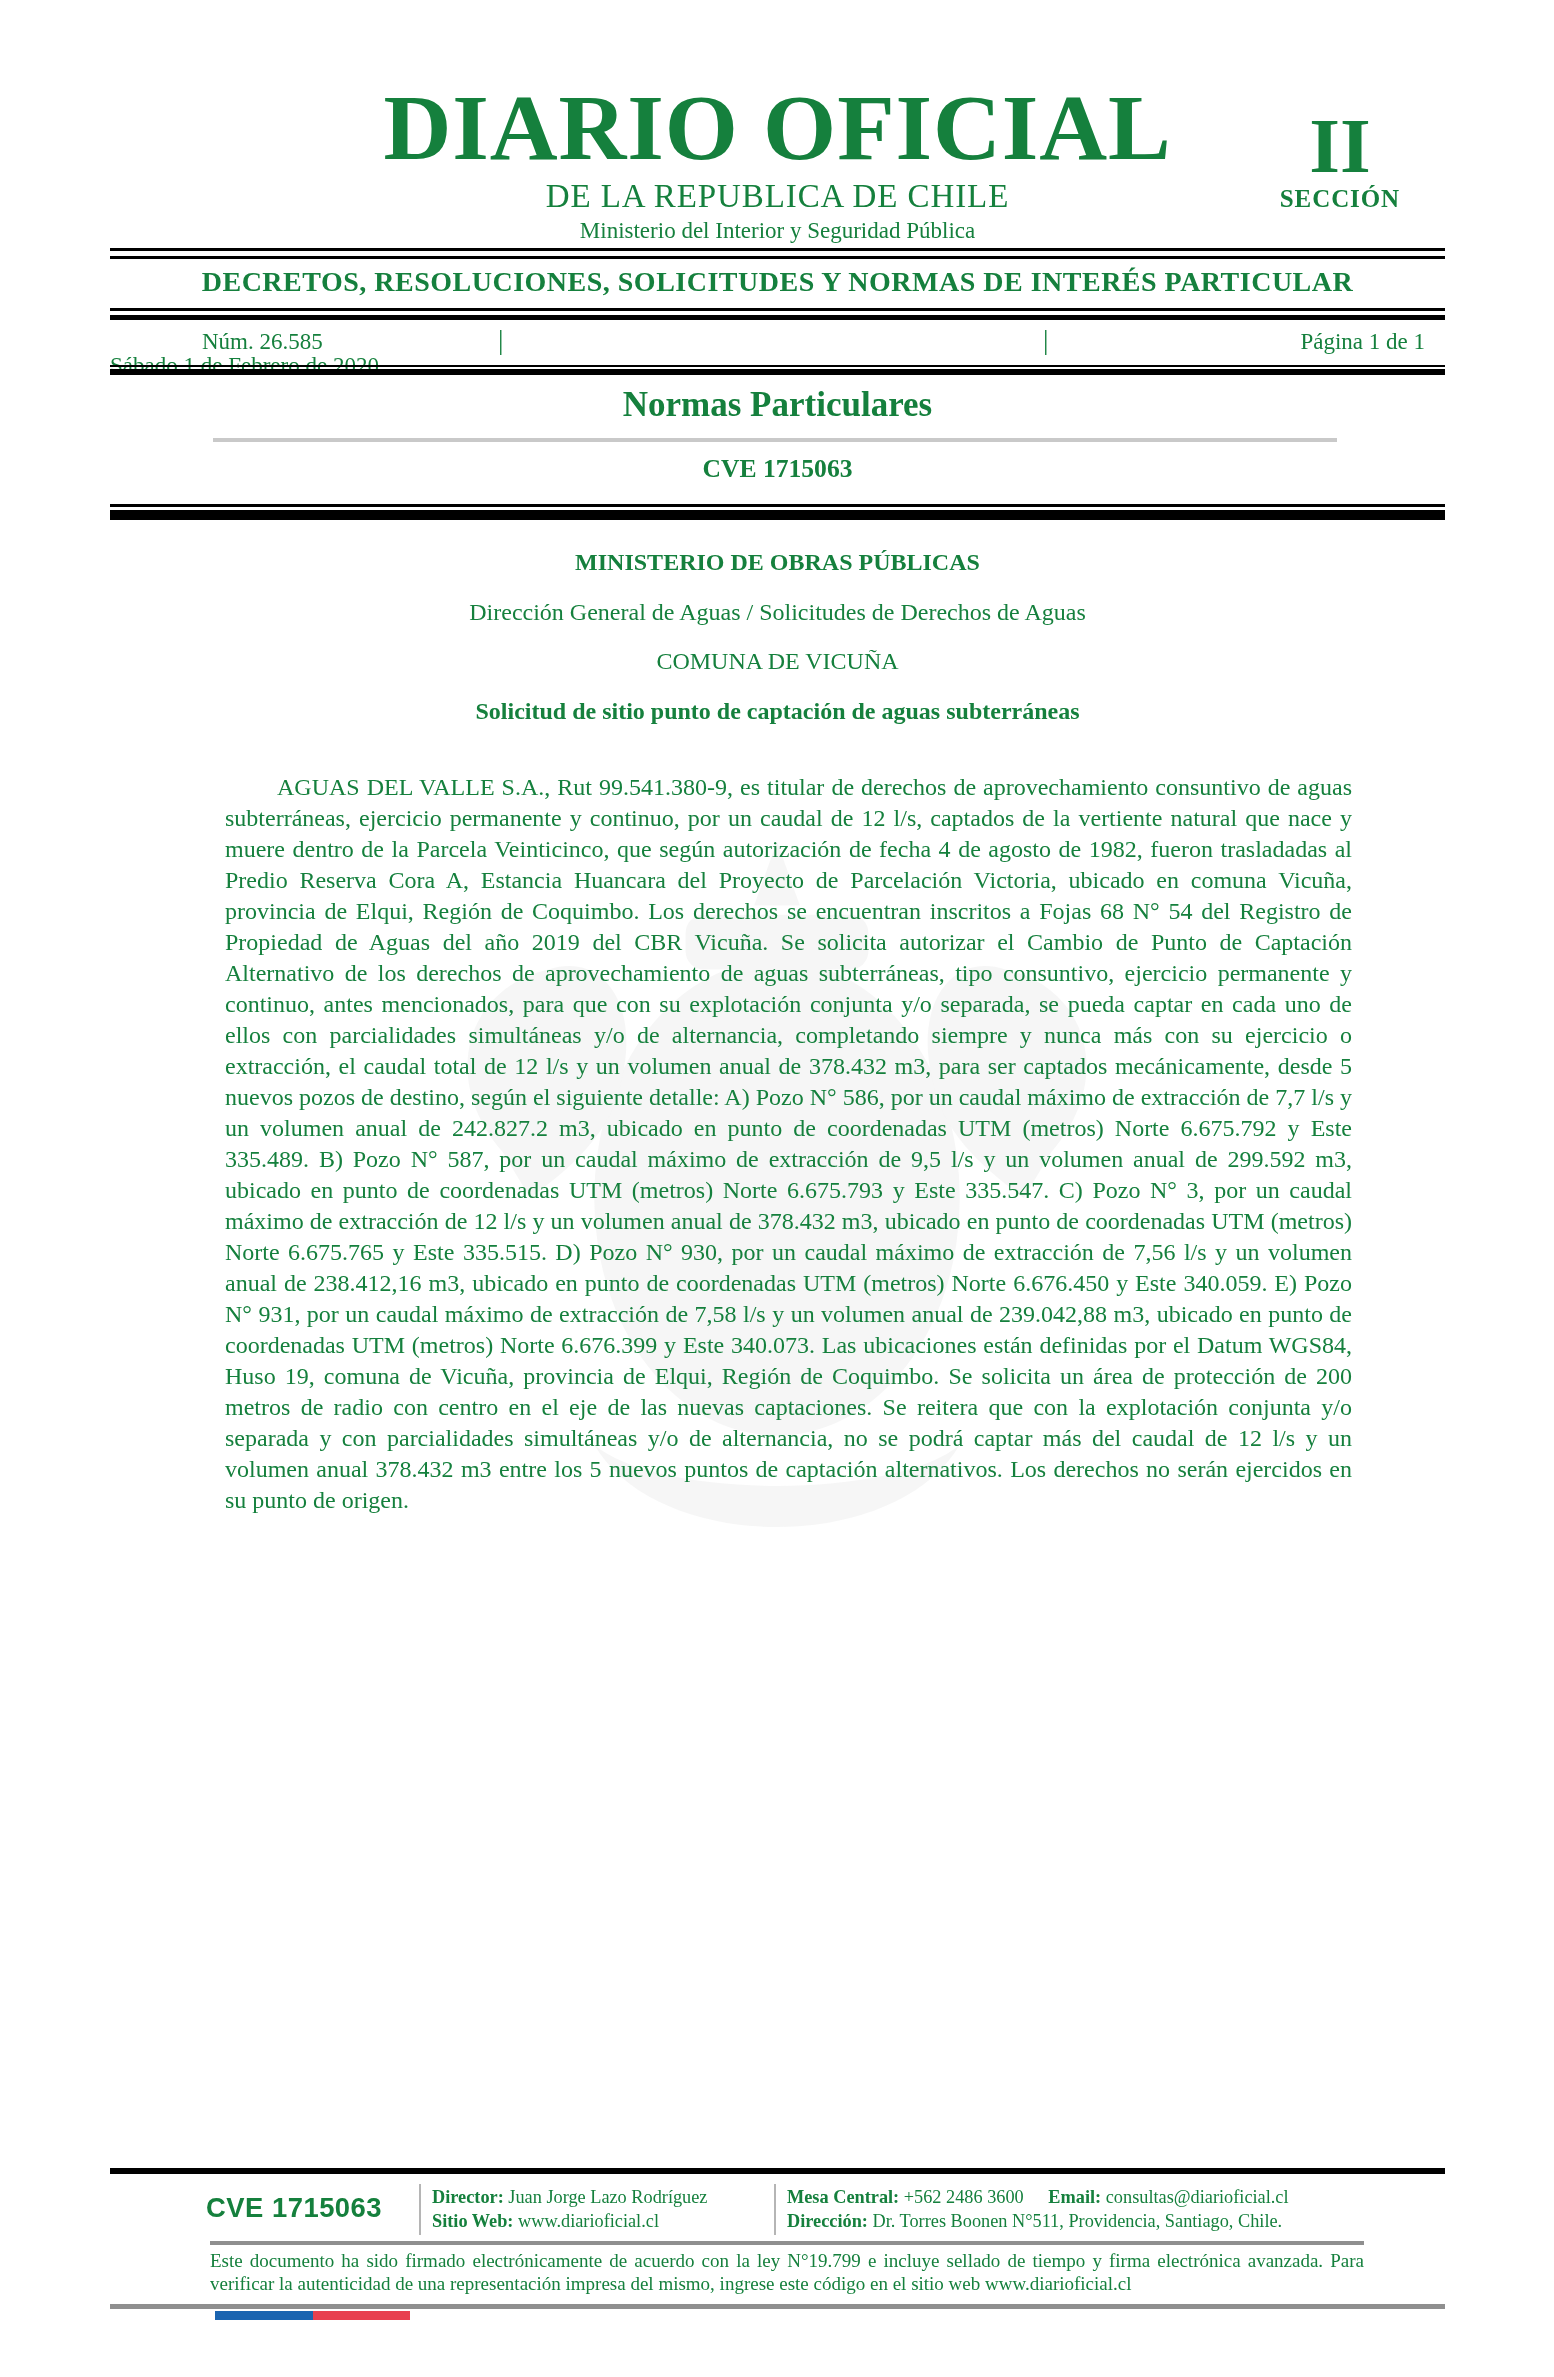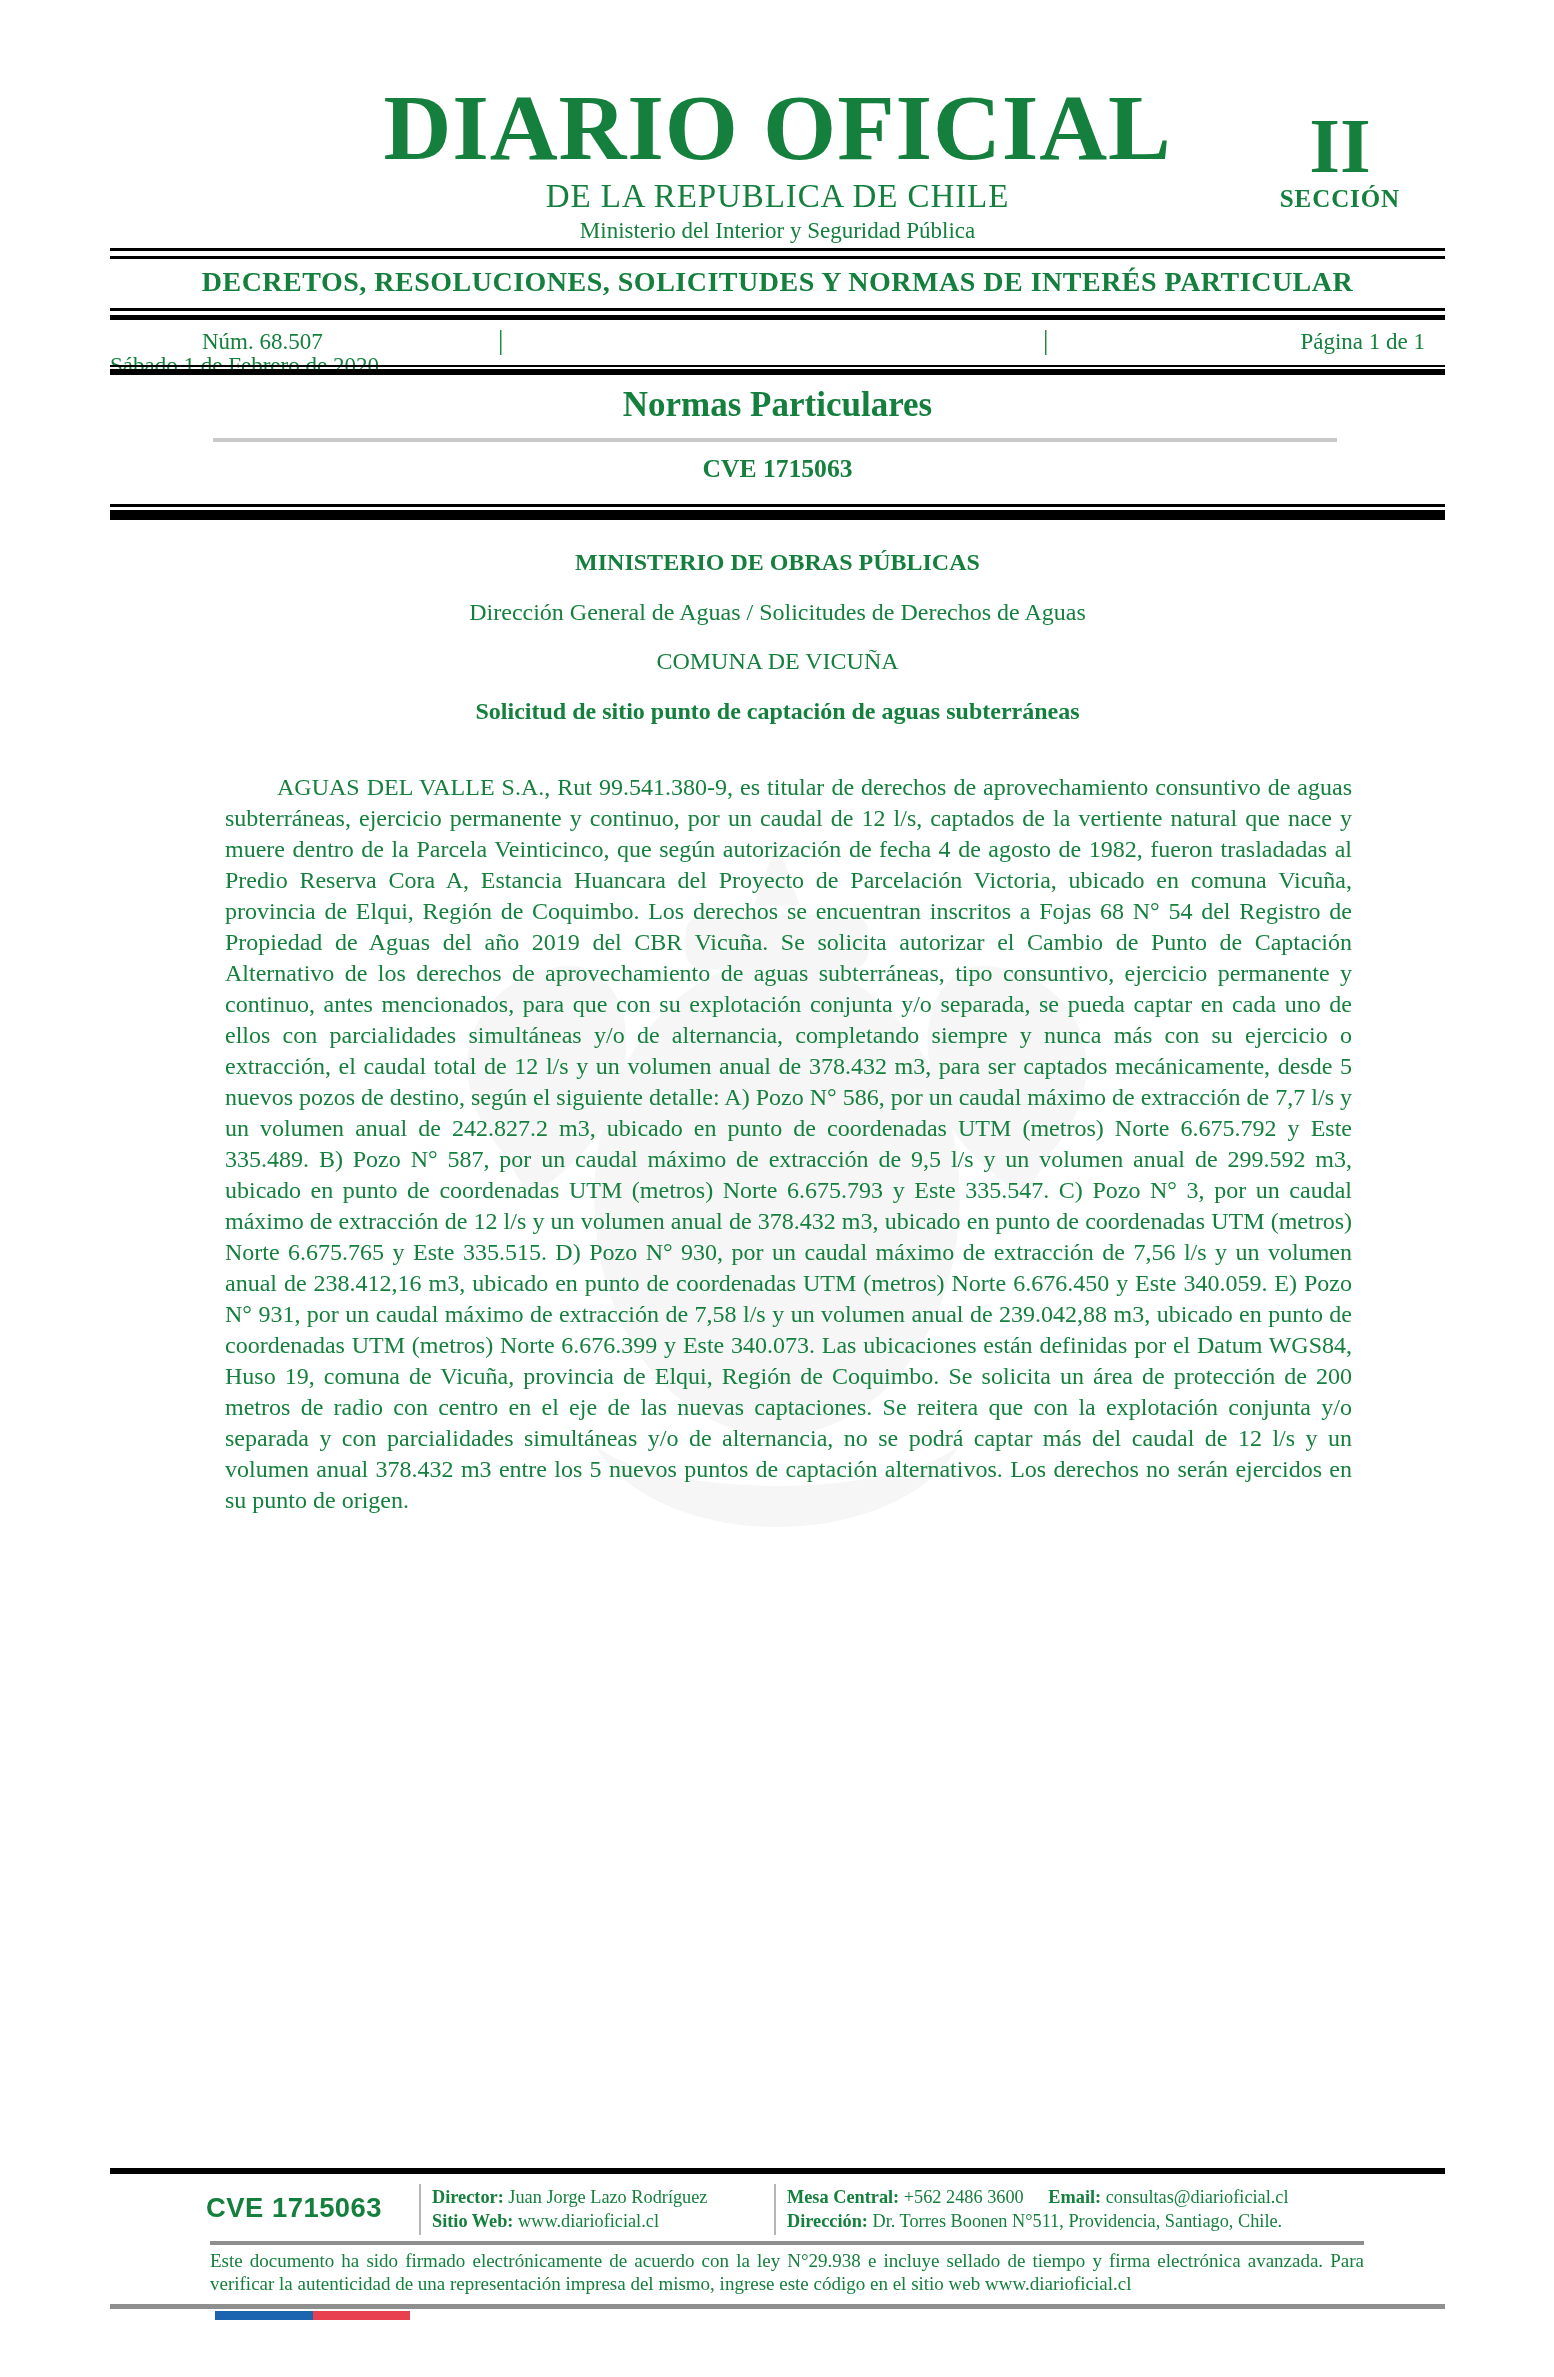--- a/index.html
+++ b/index.html
@@ -89,21 +89,21 @@
 
   <div class="rule" style="top:248px;height:2.7px;"></div>
   <div class="rule" style="top:256px;height:2.7px;"></div>
 
   <div class="banner">DECRETOS, RESOLUCIONES, SOLICITUDES Y NORMAS DE INTERÉS PARTICULAR</div>
 
   <div class="rule" style="top:308px;height:2.7px;"></div>
   <div class="rule" style="top:315px;height:4.6px;"></div>
 
   <div class="issue-row">
-    <span class="issue-num">Núm. 68.507</span>
+    <span class="issue-num">Núm. 26.585</span>
     <span class="issue-sep1">|</span>
     <span class="issue-date">Sábado 1 de Febrero de 2020</span>
     <span class="issue-sep2">|</span>
     <span class="issue-page">Página 1 de 1</span>
   </div>
 
   <div class="rule" style="top:365px;height:1.8px;"></div>
   <div class="rule" style="top:369px;height:6.4px;"></div>
 
   <h2 class="sec-title" style="margin:0;">Normas Particulares</h2>
@@ -146,21 +146,21 @@
       </div>
       <div>
         <span class="f-lbl">Dirección:</span>
         <span>Dr. Torres Boonen N°511, Providencia, Santiago, Chile.</span>
       </div>
     </div>
   </div>
 
   <div class="rule mgray" style="top:2241px;left:210px;width:1154px;height:3.7px;"></div>
 
-  <p class="f-disclaimer">Este documento ha sido firmado electrónicamente de acuerdo con la ley N°29.938 e incluye sellado de tiempo y firma electrónica avanzada. Para verificar la autenticidad de una representación impresa del mismo, ingrese este código en el sitio web www.diarioficial.cl</p>
+  <p class="f-disclaimer">Este documento ha sido firmado electrónicamente de acuerdo con la ley N°19.799 e incluye sellado de tiempo y firma electrónica avanzada. Para verificar la autenticidad de una representación impresa del mismo, ingrese este código en el sitio web www.diarioficial.cl</p>
 
   <div class="rule mgray" style="top:2304px;height:4.6px;"></div>
 
   <div class="flag">
     <div class="flag-blue"></div>
     <div class="flag-red"></div>
   </div>
 
 </div>
 

